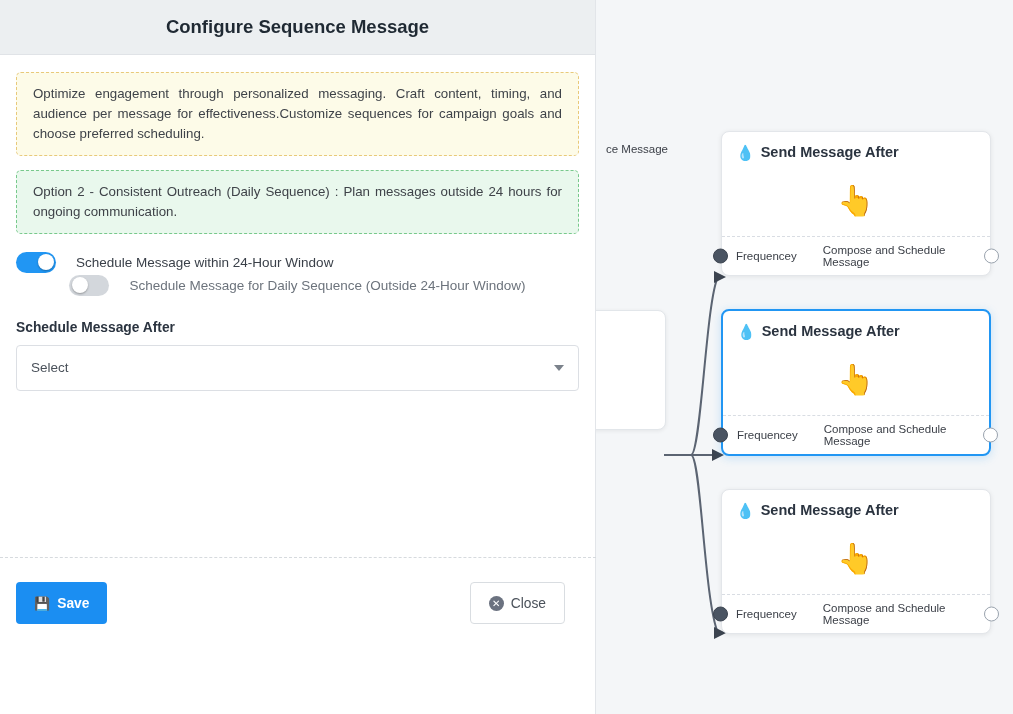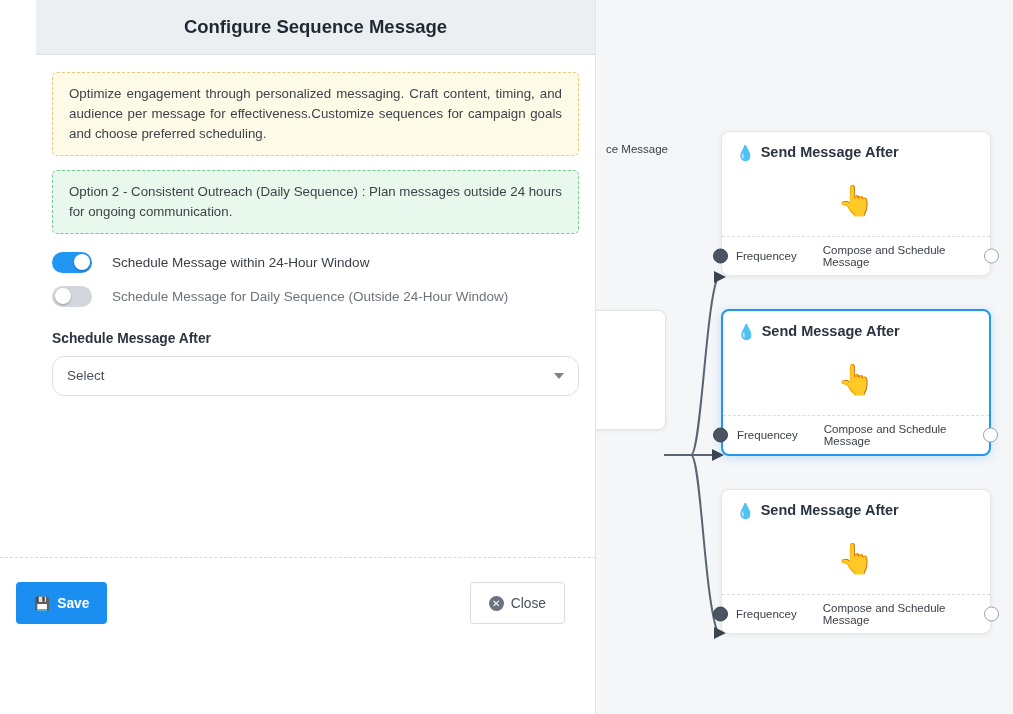--- a/index.html
+++ b/index.html
@@ -120,21 +120,20 @@
     border: 1.6px solid #3c4450;
   }
 
   
   .panel {
     position: absolute;
     left: 0; top: 0;
     width: 596px; height: 714px;
     background: #ffffff;
     border-right: 1px solid #e2e5e9;
-    padding-left: 36px;
   }
   .panel-header {
     height: 55px;
     background: #eceff1;
     display: flex;
     align-items: center;
     justify-content: center;
     border-bottom: 1px solid #e0e3e7;
   }
   .panel-title {
@@ -165,21 +164,21 @@
     border: 1.5px dashed #78c98c;
     color: #3f4349;
   }
 
   .toggle-row {
     display: flex;
     align-items: center;
     gap: 20px;
     margin-top: 18px;
   }
-  .toggle-row + .toggle-row { margin-top: 13px; }
+  .toggle-row + .toggle-row { margin-top: 2px; justify-content: center; }
   .switch {
     width: 40px; height: 21px;
     border-radius: 11px;
     background: #d3d7dc;
     position: relative;
     flex: none;
   }
   .switch.on { background: #2196f3; }
   .knob {
     position: absolute;
@@ -197,23 +196,23 @@
   .toggle-label.muted { color: #6c737c; }
 
   .field-label {
     margin-top: 24px;
     font-size: 13.8px;
     font-weight: bold;
     color: #2b3440;
   }
   .select-box {
     margin-top: 10px;
-    height: 40px;
+    height: 46px;
     border: 1px solid #dcdfe4;
-    border-radius: 12px;
+    border-radius: 4px;
     display: flex;
     align-items: center;
     padding: 0 14px;
     background: #ffffff;
     position: relative;
   }
   .select-value {
     font-size: 13.5px;
     color: #4a515a;
   }

